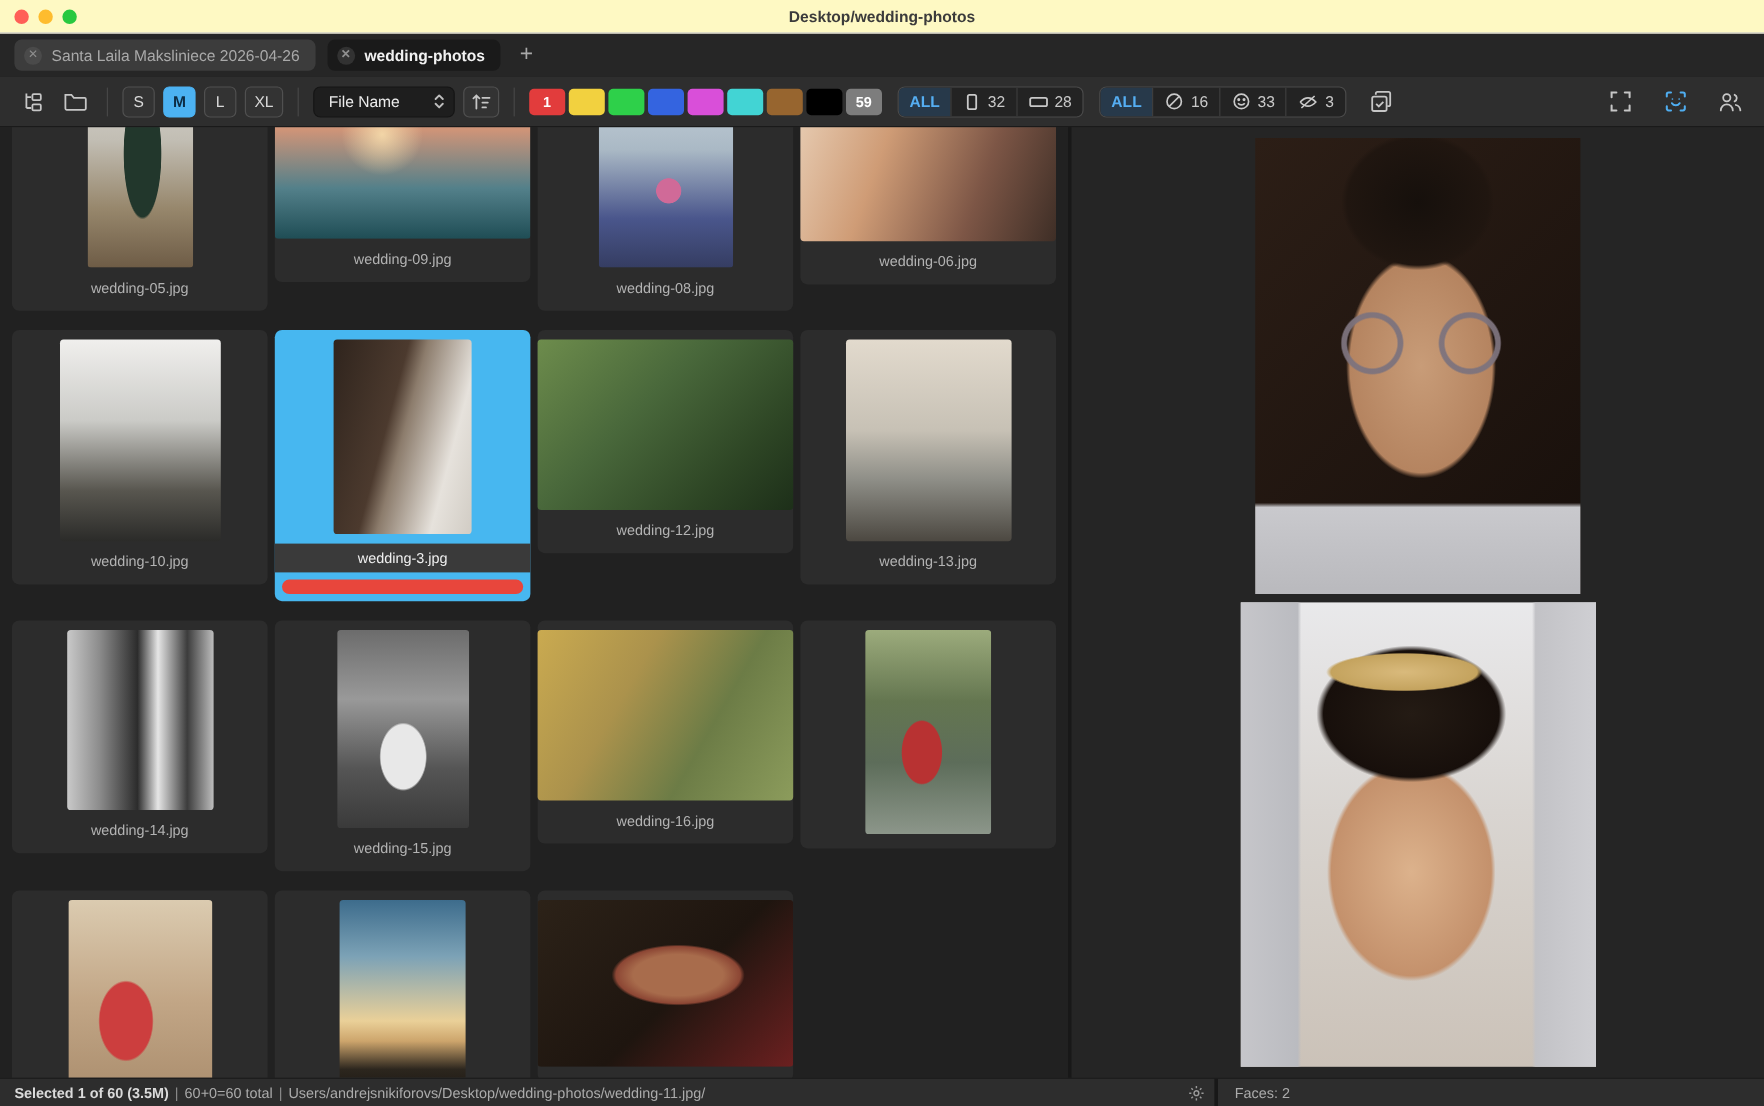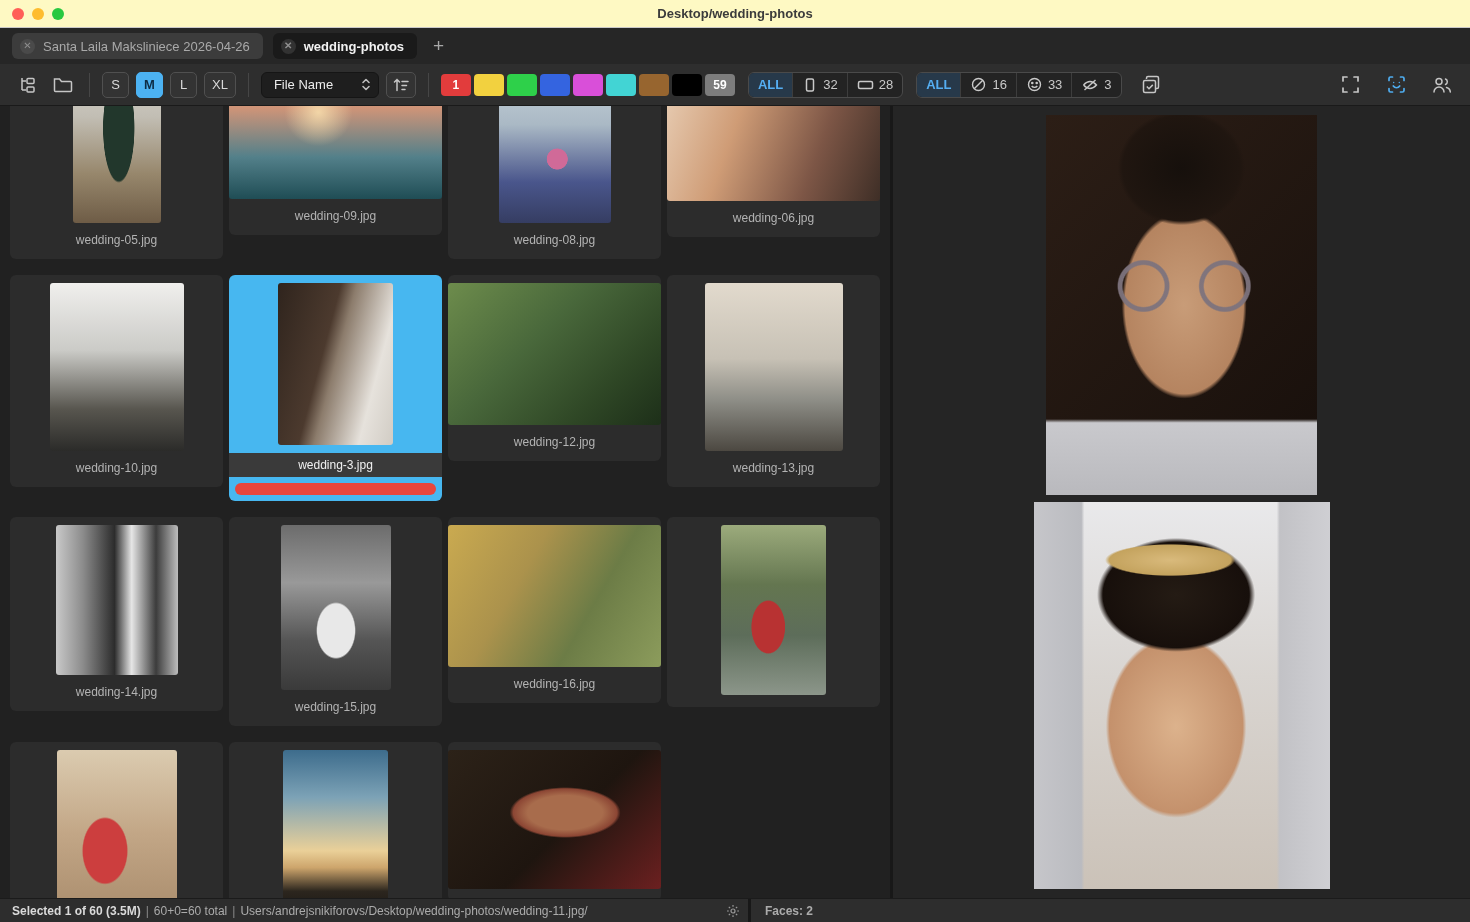--- a/index.html
+++ b/index.html
@@ -48,26 +48,26 @@
   .fname { margin-top:10px; font-size:12px; color:#b3b3b3; }
   .cell.selected { background:#47b7f0; padding-bottom:6px; }
   .fname-bar { width:100%; background:#3a3a3a; margin-top:8px; padding:5px 0; text-align:center; font-size:12px; color:#f0f0f0; }
   .redbar { width:201px; height:12px; background:#e8463c; border-radius:6px; margin-top:6px; }
   .v-divider { width:3px; background:#181818; }
   .faces-panel { flex:1; background:#252525; display:flex; flex-direction:column; align-items:center; padding-top:9px; gap:7px; }
   .face-crop { flex:none; }
 
   
   .statusbar { height:24px; background:#2d2d2d; border-top:1px solid #1b1b1b; display:flex; align-items:stretch; font-size:12px; color:#ababab; }
-  .sb-left { width:748px; display:flex; align-items:center; padding:0 8px 0 12px; white-space:nowrap; overflow:hidden; }
+  .sb-left { width:1012px; display:flex; align-items:center; padding:0 8px 0 12px; white-space:nowrap; overflow:hidden; }
   .sb-bold { font-weight:bold; color:#dadada; }
   .sb-sep { margin:0 5px; color:#8a8a8a; }
   .sb-gear { margin-left:auto; color:#9a9a9a; display:flex; align-items:center; }
   .sb-div { width:3px; background:#181818; }
-  .sb-right { display:flex; align-items:center; padding-left:14px;font-weight:bold; }
+  .sb-right { display:flex; align-items:center; padding-left:14px; }
 </style>
 </head>
 <body>
 
 <div class="titlebar">
   <div class="traffic">
     <div class="light" style="background:#ff5f57"></div>
     <div class="light" style="background:#febc2e"></div>
     <div class="light" style="background:#28c840"></div>
   </div>

